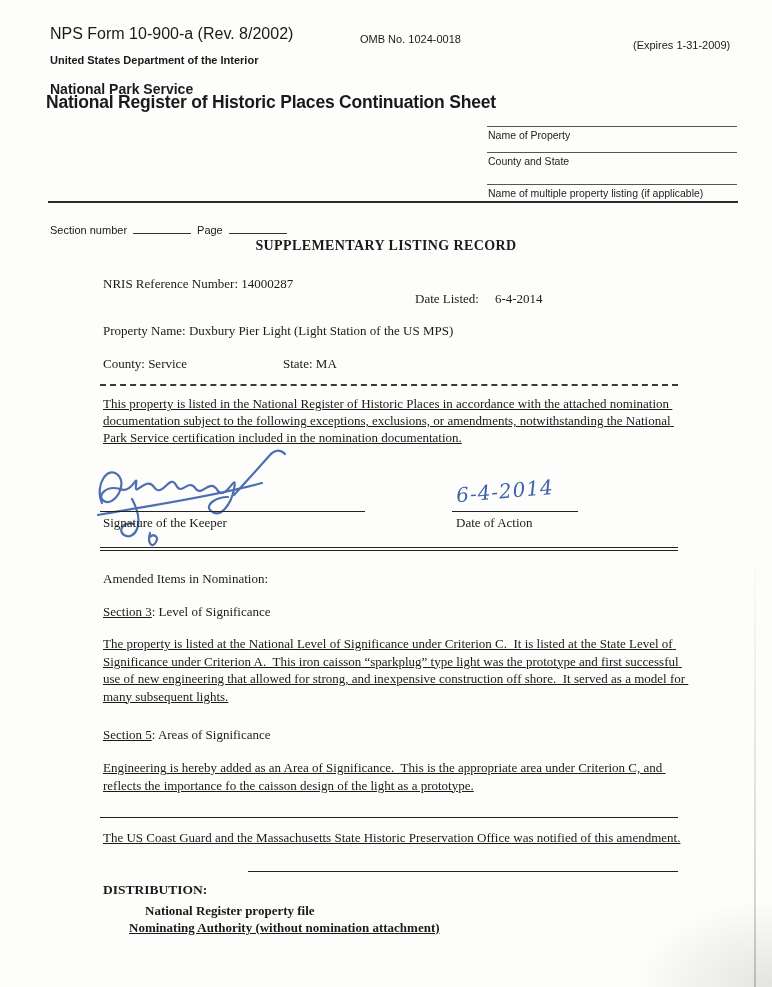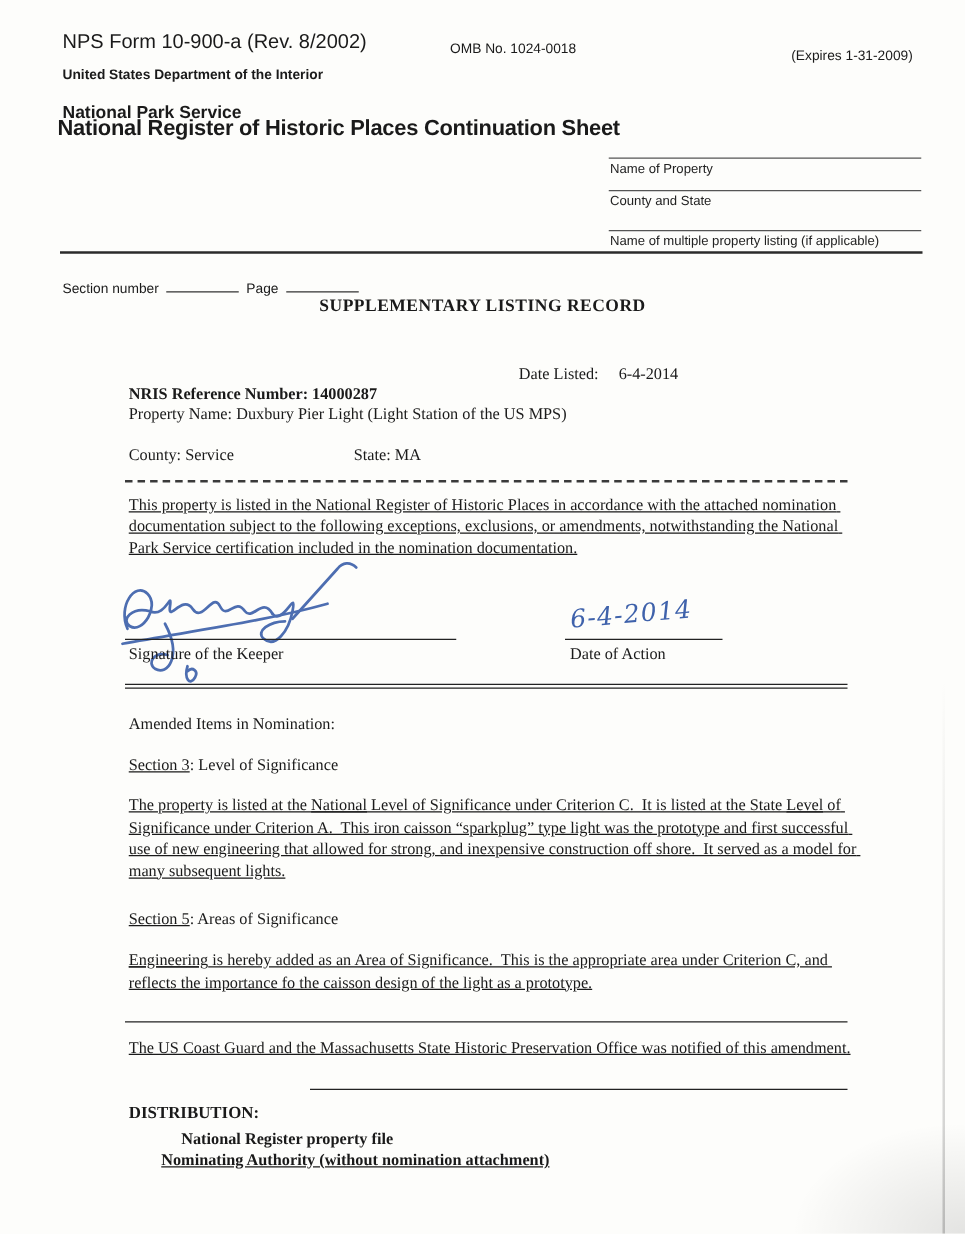--- a/index.html
+++ b/index.html
@@ -28,21 +28,21 @@
   .rlabel{left:488px;font-size:10.5px;color:#222;}
   #rlabel1{top:129px;} #rlabel2{top:155px;} #rlabel3{top:187px;}
 
   #section-row{left:50px;top:175px;font-size:11px;margin-top:47px;}
   .blank{display:inline-block;width:58px;height:11px;border-bottom:1px solid #333;margin:0 6px;}
 
   #main-rule{left:48px;top:201px;width:690px;border-top:2px solid #2b2b2b;}
 
   #slr-heading{left:0;top:238px;width:772px;text-align:center;font-size:14px;letter-spacing:0.4px;}
 
-  #nris{left:103px;top:307px;font-weight:bold;}
+  #nris{left:103px;top:276px;}
   #date-listed{left:415px;top:291px;}
   #date-listed .val{margin-left:16px;}
   #prop-name{left:103px;top:323px;}
   #county{left:103px;top:356px;}
   #state{left:283px;top:356px;}
 
   #dash-rule{left:100px;top:384px;width:578px;border-top:2px dashed #3a3a3a;}
 
   #cert-para{left:103px;top:395px;line-height:17px;}
 

